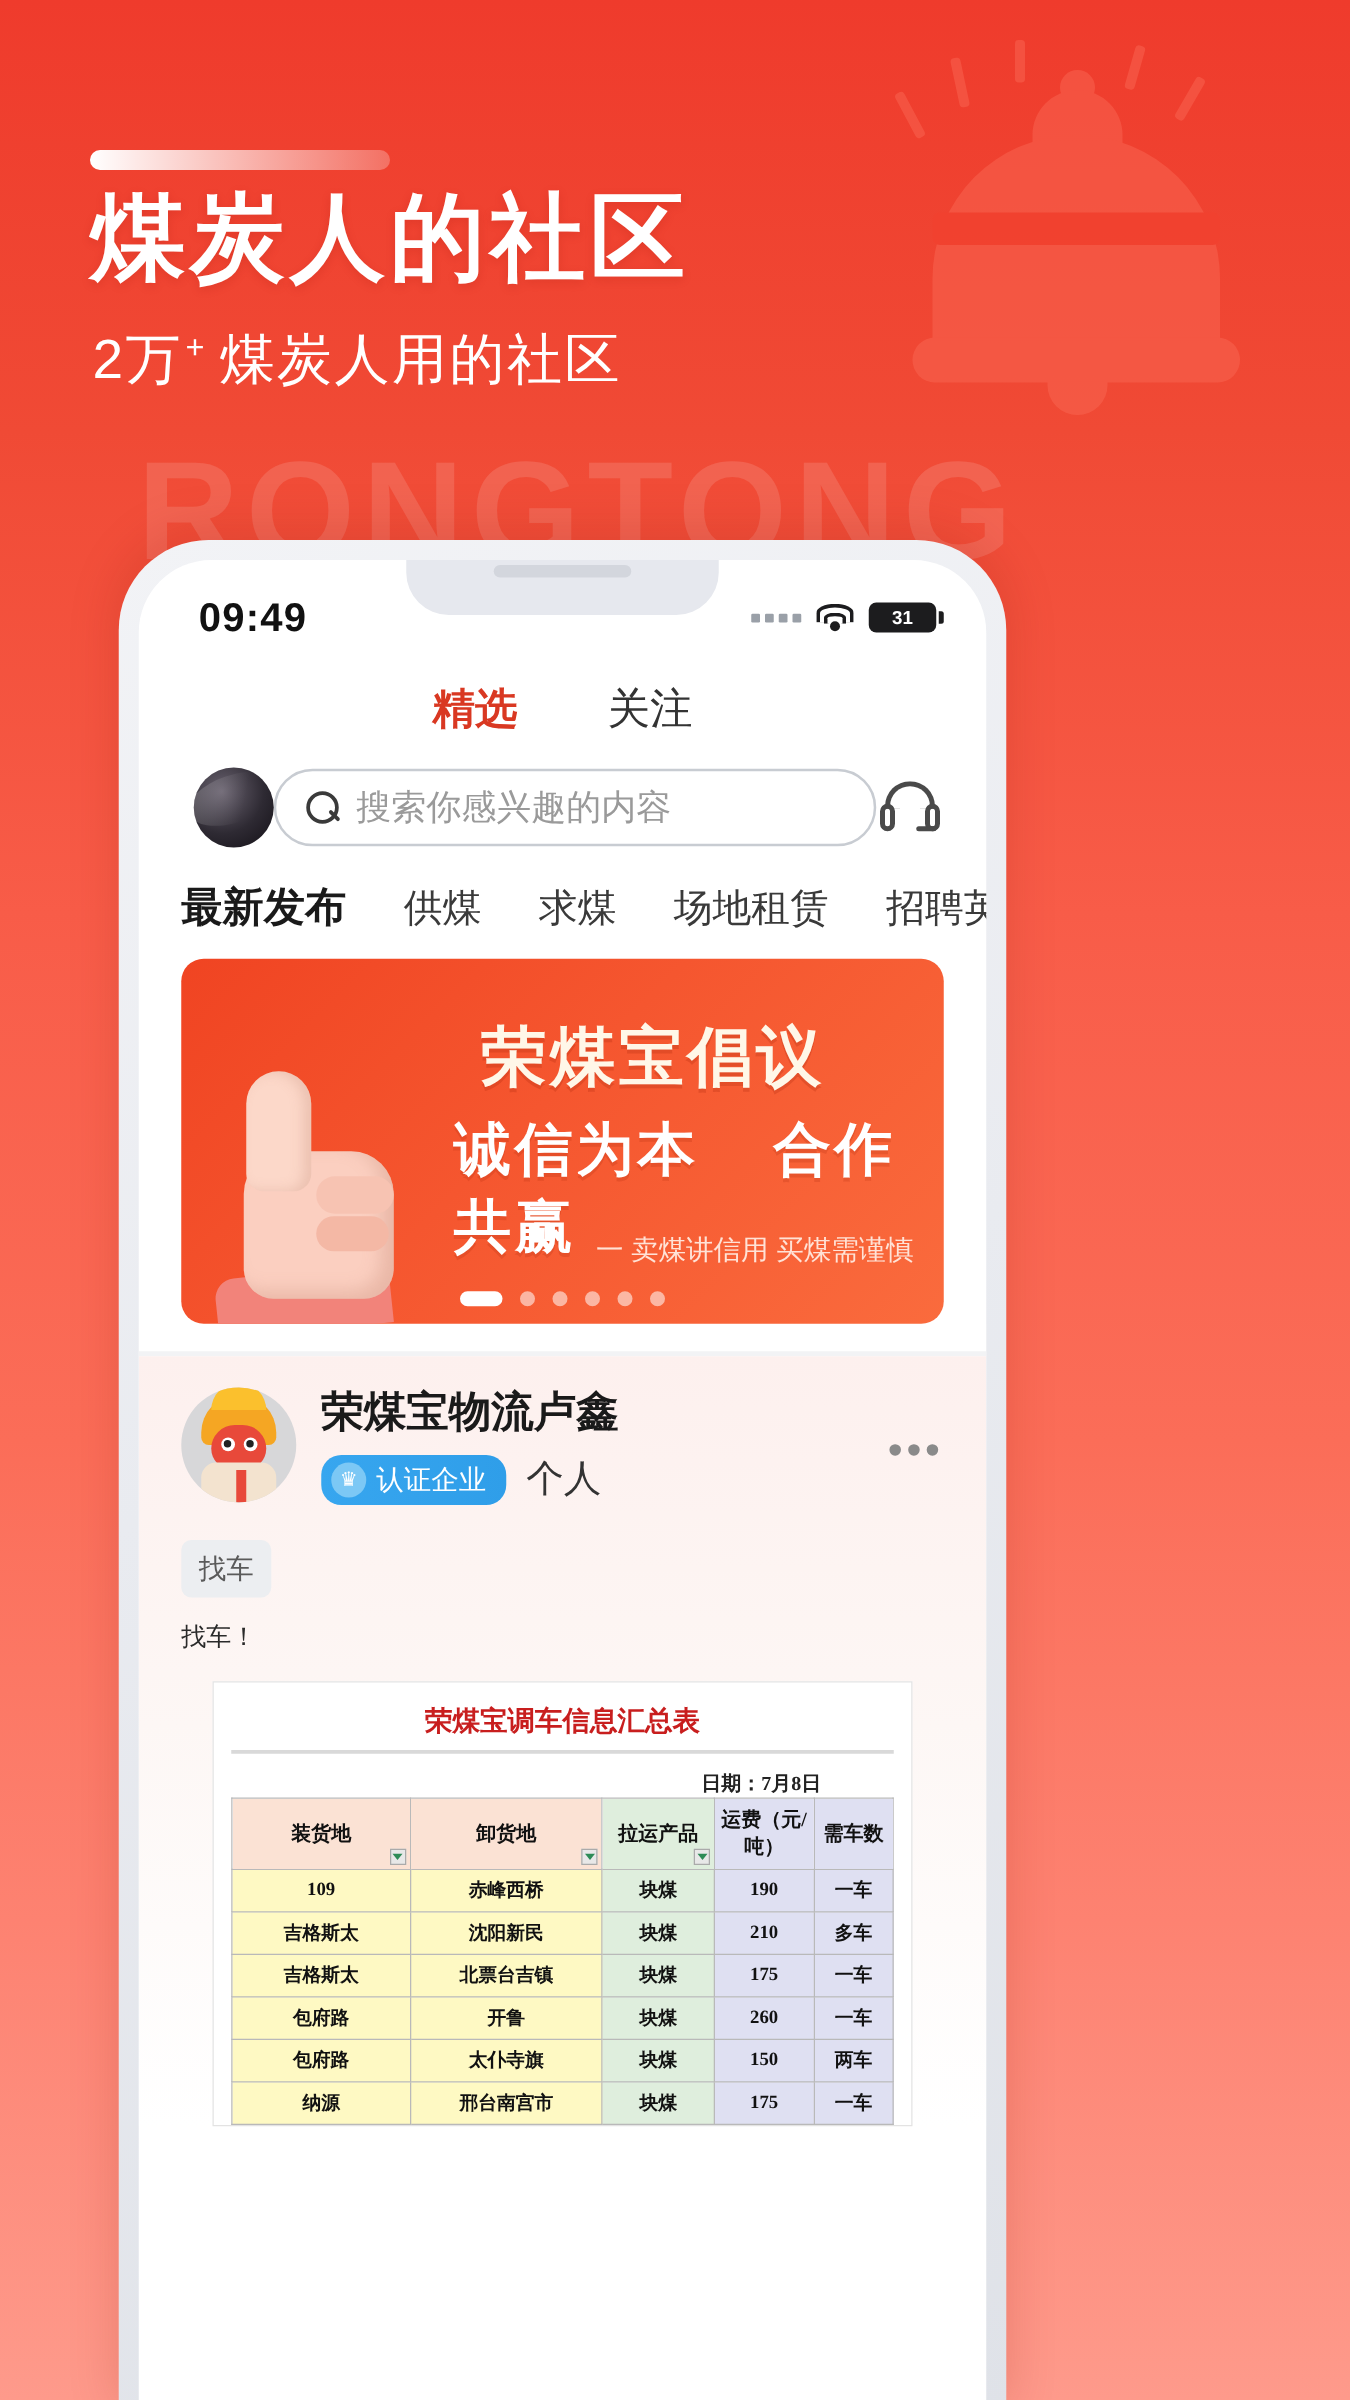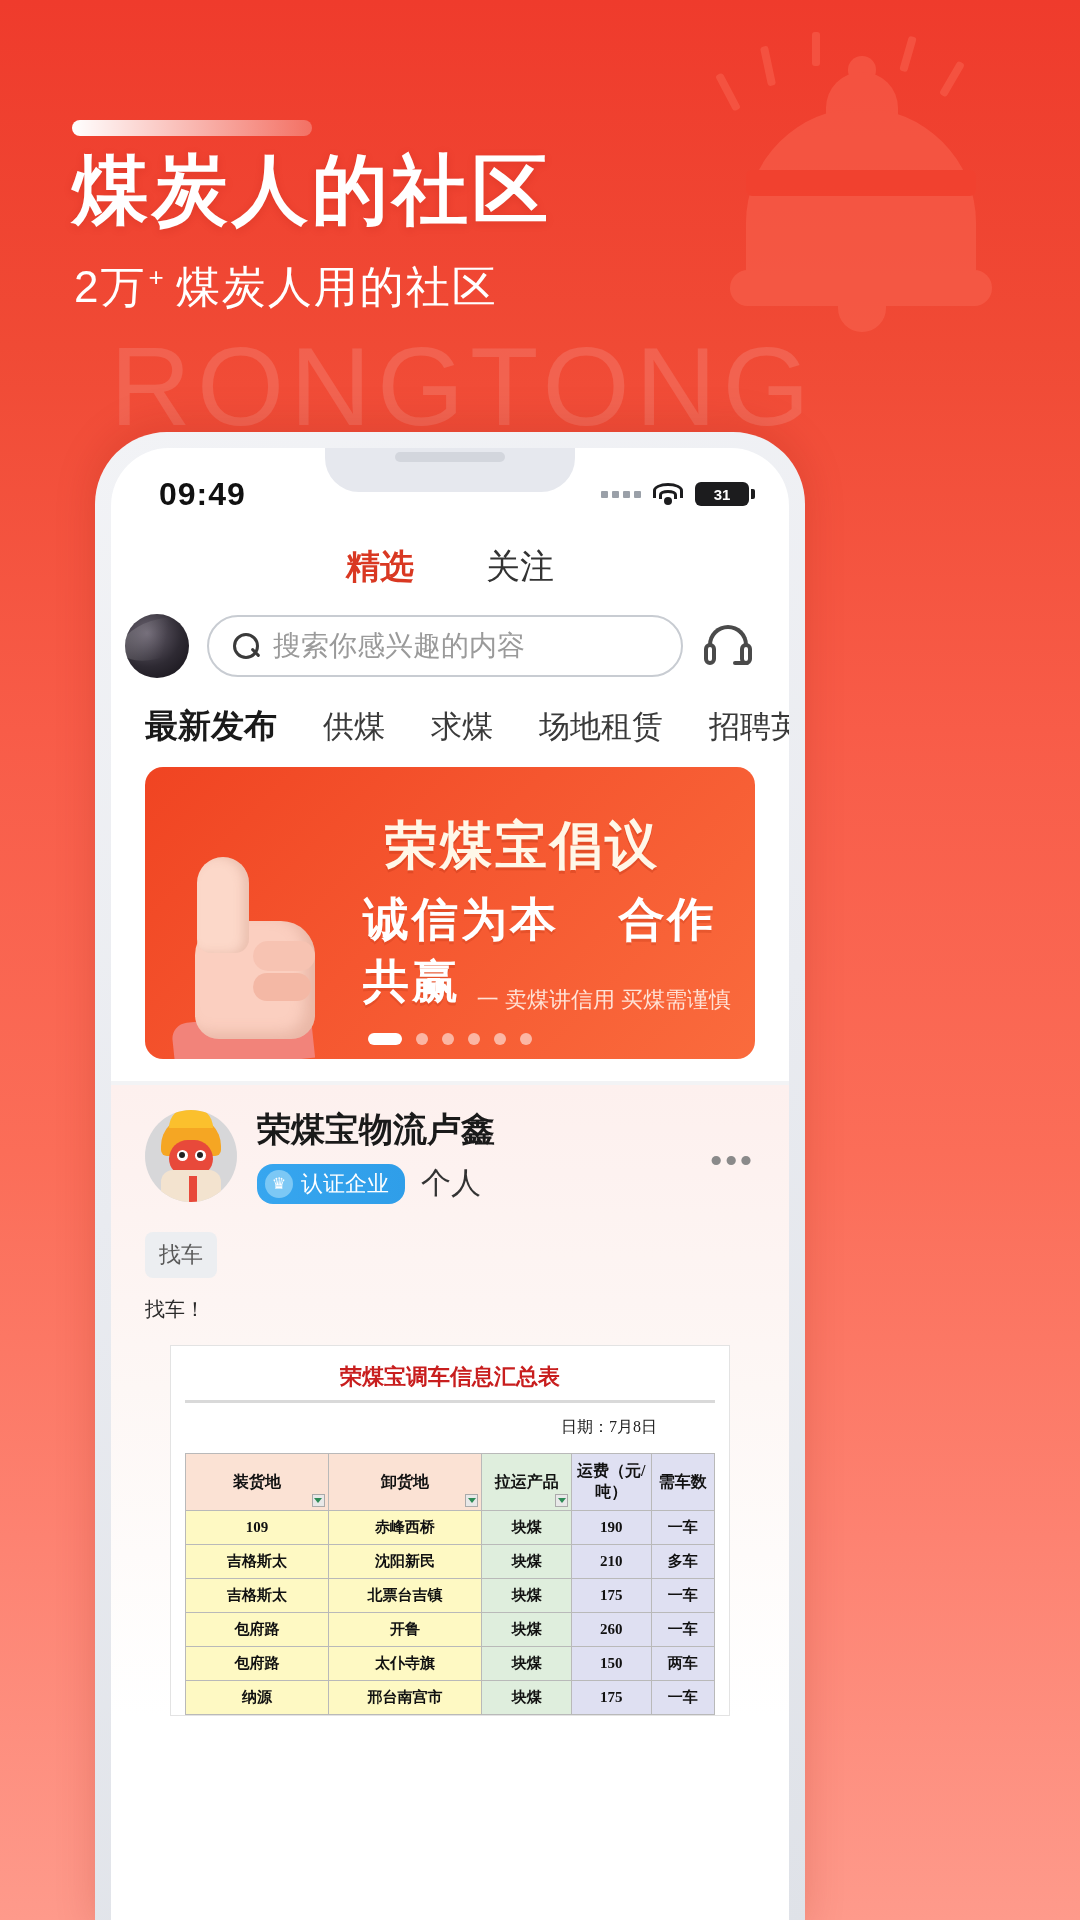--- a/index.html
+++ b/index.html
@@ -56,22 +56,22 @@
   }
   .subline{
     position:absolute; left:74px; top:258px;
     font-size:44px; color:#ffffff; letter-spacing:2px;
     display:flex; align-items:baseline;
   }
   .subline .sup{ font-size:26px; position:relative; top:-16px; margin:0 10px 0 2px; }
 
   
   .watermark{
-    position:absolute; left:110px; top:322px; width:860px;
-    font-size:112px; font-weight:normal; letter-spacing:6px;
+    position:absolute; left:110px; top:344px; width:860px;
+    font-size:112px; font-weight:bold; letter-spacing:6px;
     color:rgba(255,255,255,0.13); white-space:nowrap; overflow:hidden;
   }
 
   
   .phone{
     position:absolute; left:95px; top:432px; width:710px; height:1500px;
     background:linear-gradient(160deg,#f2f3f6 0%,#e9ebf0 45%,#dfe2e8 100%);
     border-radius:72px 72px 0 0;
     box-shadow:0 -6px 40px rgba(140,20,10,.18);
     padding:16px 16px 0 16px;
@@ -119,21 +119,21 @@
     content:""; position:absolute; right:-6px; top:7px; width:4px; height:10px;
     background:#1c1c1e; border-radius:0 2px 2px 0;
   }
 
   
   .tabs{ display:flex; justify-content:center; gap:72px; padding:18px 0 10px; }
   .tab{ font-size:34px; color:#333; position:relative; padding-bottom:6px; }
   .tab.active{ color:#d93822; font-weight:bold; }
 
   
-  .searchrow{ display:flex; align-items:center; gap:18px; padding:8px 34px 0 14px; }
+  .searchrow{ display:flex; align-items:center; padding:8px 34px 0 44px; }
   .avatar{
     width:64px; height:64px; border-radius:50%; flex:0 0 64px;
     background:radial-gradient(circle at 35% 30%,#6a6370 0%,#2e2a33 55%,#131016 100%);
     overflow:hidden; position:relative;
   }
   .avatar:after{
     content:""; position:absolute; left:-10%; top:10%; width:120%; height:60%;
     background:linear-gradient(120deg,rgba(255,255,255,.22),rgba(255,255,255,0) 60%);
     transform:rotate(-18deg); border-radius:50%;
   }
@@ -283,22 +283,22 @@
   .sheet{
     margin:22px auto 0 auto; width:560px; background:#ffffff;
     border:1px solid #e3e3e3; padding:10px 14px 0 14px;
   }
   .sheet-title{
     text-align:center; color:#c81e1e; font-weight:bold; font-size:22px;
     font-family:"Liberation Serif",serif; padding:6px 0 6px 0;
   }
   .sheet-rule{ height:3px; background:#d9d9d9; margin:2px 0 14px 0; }
   .sheet-date{
-    text-align:right; font-size:16px; color:#222; font-weight:normal;
-    font-family:"Liberation Serif",serif; padding-right:58px; margin-bottom:15px;
+    text-align:right; font-size:16px; color:#222; font-weight:bold;
+    font-family:"Liberation Serif",serif; padding-right:58px; margin-bottom:0;
   }
   table.xls{ border-collapse:collapse; width:100%; font-family:"Liberation Serif",serif; }
   table.xls th, table.xls td{
     border:1px solid #b9b9b9; text-align:center; font-size:15px; color:#111;
     padding:7px 2px; font-weight:bold;
   }
   table.xls th{ height:50px; font-size:16px; position:relative; }
   th.c1,td.c1{ background:#fbe2d4; width:27%; }
   th.c2,td.c2{ background:#fbe2d4; width:29%; }
   th.c3,td.c3{ background:#dfeedd; width:17%; }

